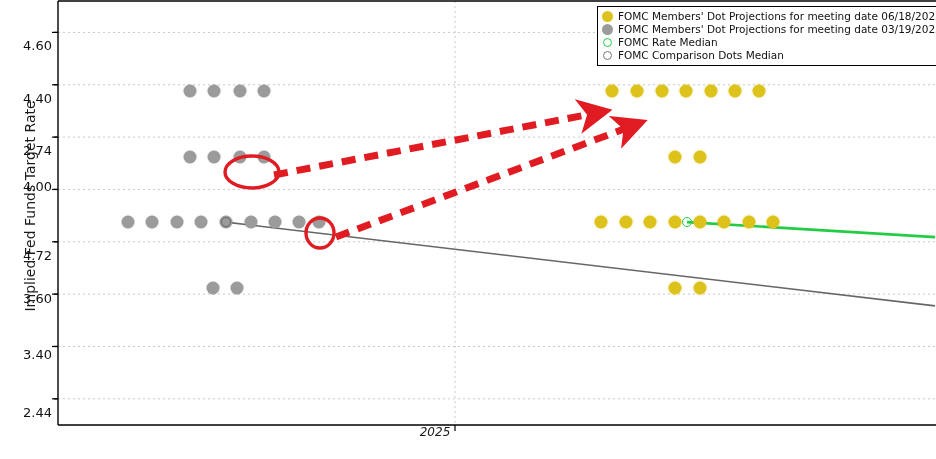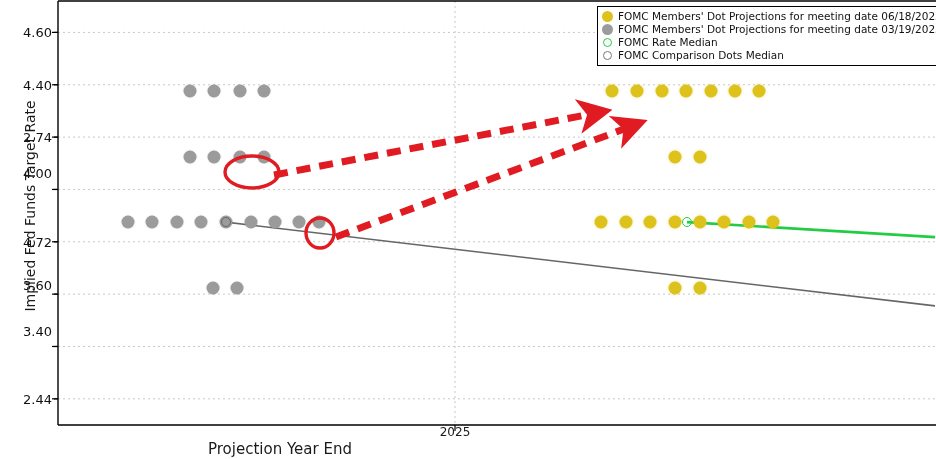--- a/index.html
+++ b/index.html
@@ -41,20 +41,21 @@
     transform:translateX(-50%);
   }
   .y-tick-label{
     position:absolute;
     right:884px;          
     font-size:13px;
     color:#111;
     transform:translateY(-50%);
     text-align:right;
     white-space:nowrap;
+    margin-top:13px;
   }
 
   
   #chart-title{
     position:absolute;
     left:0;top:4px;width:936px;
     text-align:center;
     font-size:17px;
     font-weight:bold;
     color:#111;
@@ -199,31 +200,30 @@
     </defs>
     <ellipse cx="252" cy="172" rx="27" ry="16" fill="none" stroke="#e01b22" stroke-width="3.4"></ellipse>
     <ellipse cx="320" cy="233" rx="14" ry="15" fill="none" stroke="#e01b22" stroke-width="3.4"></ellipse>
     <line x1="274" y1="175" x2="596" y2="113" stroke="#e01b22" stroke-width="7" stroke-dasharray="14,9" marker-end="url(#redarrow)"></line>
     <line x1="336" y1="237" x2="632" y2="126" stroke="#e01b22" stroke-width="7" stroke-dasharray="14,9" marker-end="url(#redarrow)"></line>
   </svg>
 
   <div class="layer" id="labels-layer">
     <div id="y-tick-labels">
         <div class="y-tick-label" style="top: 398.827px;">2.44</div>
-        <div class="y-tick-label" style="top: 331px;">3.40</div>
+        <div class="y-tick-label" style="top: 341px;">3.40</div>
         <div class="y-tick-label" style="top: 285px;">3.60</div>
         <div class="y-tick-label" style="top: 241.79px;">4.72</div>
         <div class="y-tick-label" style="top: 173px;">4.00</div>
         <div class="y-tick-label" style="top: 137.099px;">2.74</div>
         <div class="y-tick-label" style="top: 84.7531px;">4.40</div>
         <div class="y-tick-label" style="top: 32.4074px;">4.60</div>
       </div>
     <div id="y-axis-title">Implied Fed Funds Target Rate</div>
-    <div id="x-tick-label" style="left: 455px;">2025</div>
-    <div id="x-axis-title">Projection Year End</div>
+    <div id="x-tick-label" style="left: 435px; font-style: italic;">2025</div>
   </div>
 
 
   <div id="legend">
       <div class="legend-row">
         <span class="legend-swatch" style="background: rgb(221, 194, 28);"></span>
         <span class="legend-text">FOMC Members' Dot Projections for meeting date 06/18/2025</span>
       </div>
       <div class="legend-row">
         <span class="legend-swatch" style="background: rgb(155, 155, 155);"></span>

